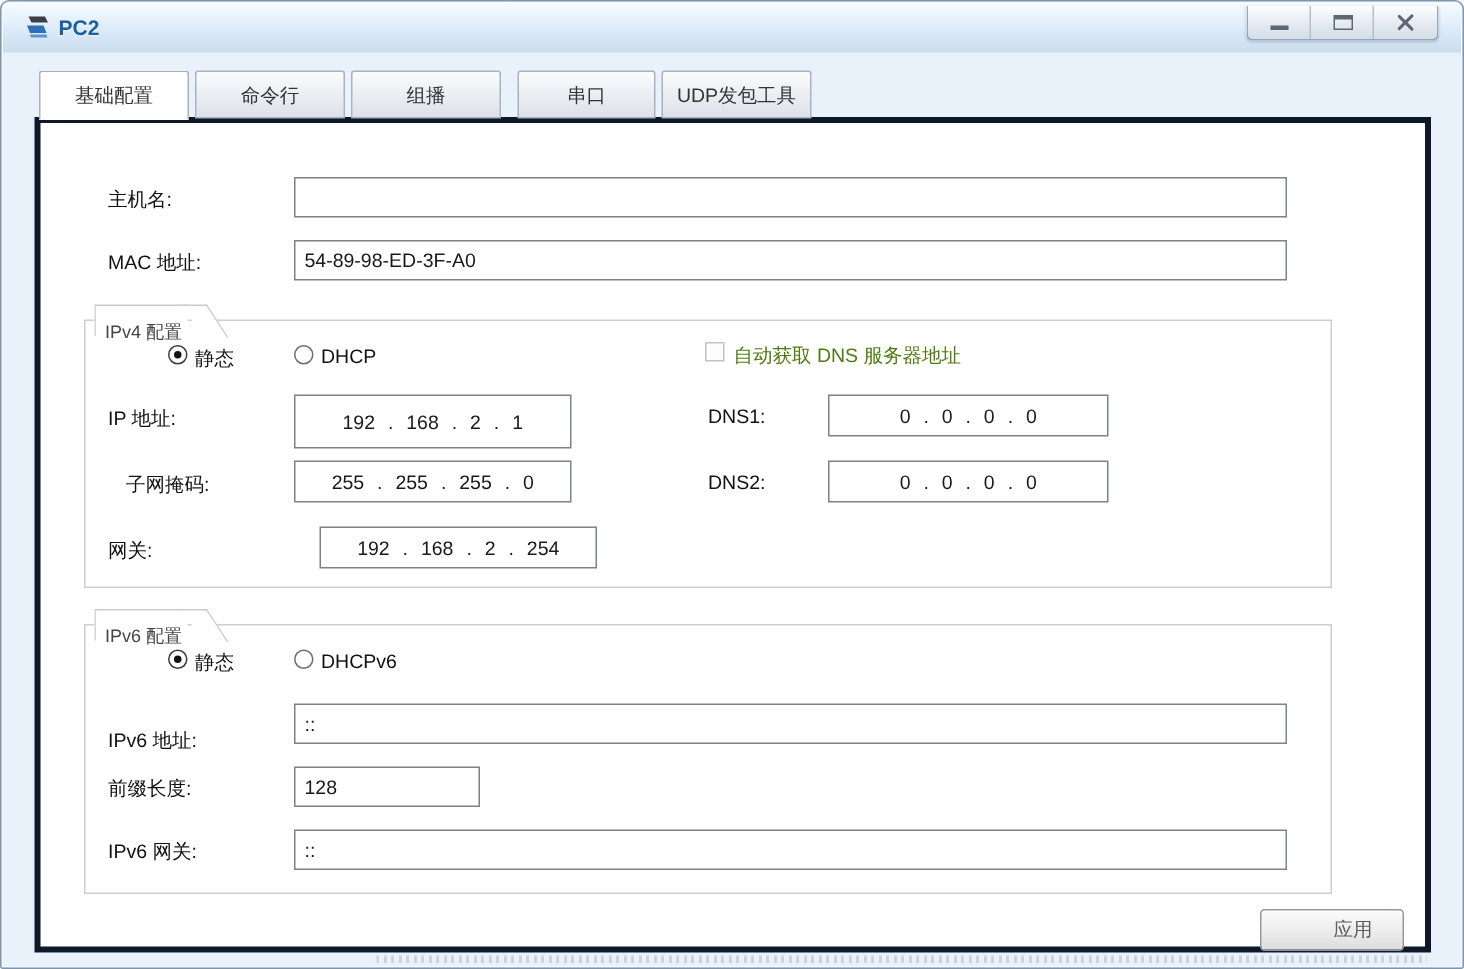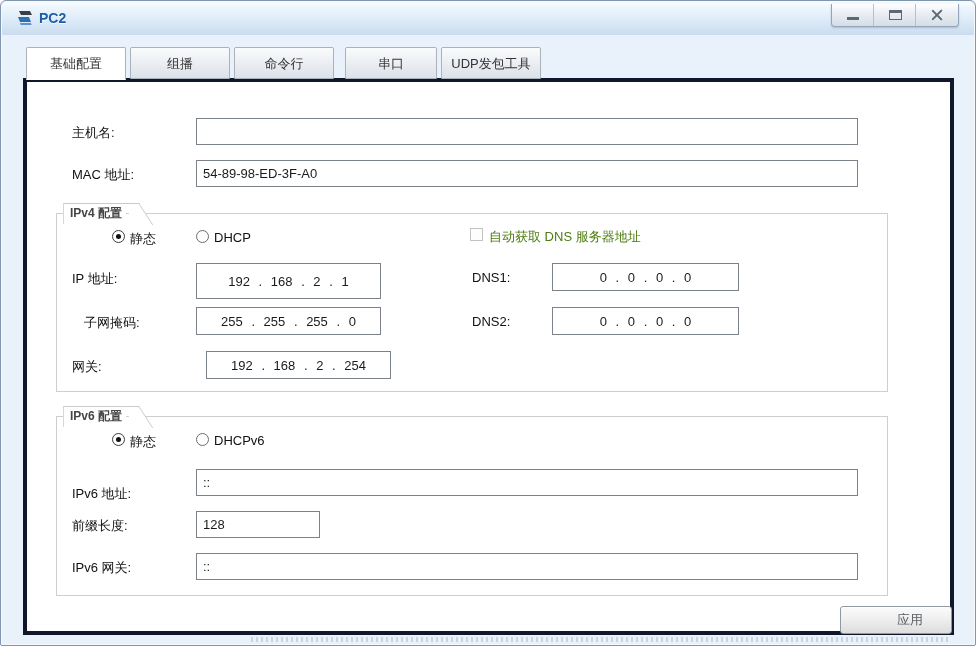--- a/index.html
+++ b/index.html
@@ -61,22 +61,22 @@
   .txt-input {
     position:absolute; border:1px solid #7b828a; background:#fff;
     font-family:"Liberation Sans","DejaVu Sans",sans-serif;
     font-size:13px; color:#1a1a1a; padding:0 6px; outline:none;
   }
   .ip-input { text-align:center; word-spacing:5px; padding:0 2px; }
   
   .groupbox { position:absolute; border:1px solid #cdced1; background:#fff; }
   .group-label {
     position:absolute; top:-11px; left:6px; height:21px; line-height:19px;
-    background:#fff; padding:0 4px 0 6px; font-size:12px; color:#454545;
-    border-top:1px solid #c9cacd; border-left:1px solid #d6d7da; z-index:1;font-weight:bold;
+    background:#fff; padding:8px 4px 0 6px; font-size:12px; color:#454545;
+    border-top:1px solid #c9cacd; border-left:1px solid #d6d7da; z-index:1;
   }
   .group-label::after {
     content:""; position:absolute; top:-1px; right:-13px; width:16px; height:21px;
     background:#fff; border-top:1px solid #c9cacd; border-right:1px solid #c9cacd;
     transform:skewX(33deg); transform-origin:top left;
   }
   
   .radio-row { position:absolute; display:flex; align-items:flex-start; }
   .radio-circle {
     width:13px; height:13px; border:1px solid #6d6d6d; border-radius:50%;
@@ -87,21 +87,21 @@
     content:""; position:absolute; left:3px; top:3px; width:5px; height:5px;
     border-radius:50%; background:#111;
   }
   .radio-text { font-size:13px; color:#111; }
   .checkbox-square {
     width:13px; height:13px; border:1px solid #c3c3c3; background:#fdfdfd; margin-right:6px; flex:none;
   }
   .checkbox-text { font-size:13px; color:#4d7c0f; }
   
   .apply-btn {
-    position:absolute; width:112px; height:28px;
+    position:absolute; width:96px; height:28px;
     border:1px solid #8e99a3; border-radius:3px;
     background:linear-gradient(#fbfbfb,#eeeeee 50%,#dddddd);
     font-size:13px; color:#5a5f63; text-align:center; line-height:26px;
     box-shadow:inset 0 1px 0 #fff;
     padding-left:28px;
   }
   .watermark {
     position:absolute; left:250px; bottom:3px; width:700px; height:5px; opacity:.45;
     background:repeating-linear-gradient(90deg, rgba(110,122,140,.55) 0 2px, transparent 2px 5px);
   }
@@ -126,22 +126,22 @@
         <span class="glyph-max"></span>
       </div>
       <div class="win-btn">
         <span class="glyph-close"></span>
       </div>
     </div>
   </div>
 
   <div class="tabs">
     <div class="tab active" style="width:100px;">基础配置</div>
+    <div class="tab" style="width:100px;">命令行</div>
     <div class="tab" style="width:100px;">组播</div>
-    <div class="tab" style="width:100px;">命令行</div>
     <div class="tab" style="width:92px; margin-left:7px;">串口</div>
     <div class="tab" style="width:100px;">UDP发包工具</div>
   </div>
 
   <div class="panel">
 
     <span class="lbl" style="left:45px; top:42px;">主机名:</span>
     <input class="txt-input" style="left: 169px; top: 36px; width: 662px; height: 27px;" value="">
 
     <span class="lbl" style="left:45px; top:84px;">MAC 地址:</span>
@@ -167,21 +167,21 @@
       <input class="txt-input ip-input" style="left: 139px; top: 49px; width: 185px; height: 36px;" value="192 . 168 . 2 . 1">
       <span class="lbl" style="left:415px; top:56px;">DNS1:</span>
       <input class="txt-input ip-input" style="left: 495px; top: 49px; width: 187px; height: 28px;" value="0 . 0 . 0 . 0">
 
       <span class="lbl" style="left:27px; top:100px;">子网掩码:</span>
       <input class="txt-input ip-input" style="left: 139px; top: 93px; width: 185px; height: 28px;" value="255 . 255 . 255 . 0">
       <span class="lbl" style="left:415px; top:100px;">DNS2:</span>
       <input class="txt-input ip-input" style="left: 495px; top: 93px; width: 187px; height: 28px;" value="0 . 0 . 0 . 0">
 
       <span class="lbl" style="left:15px; top:144px;">网关:</span>
-      <input class="txt-input ip-input" style="left: 149px; top: 137px; width: 185px; height: 28px;" value="192 . 168 . 2 . 254">
+      <input class="txt-input ip-input" style="left: 156px; top: 137px; width: 185px; height: 28px;" value="192 . 168 . 2 . 254">
     </div>
 
     <div class="groupbox" style="left:29px; top:334px; width:832px; height:180px;">
       <span class="group-label">IPv6 配置</span>
 
       <div class="radio-row" style="left:55px; top:16px;">
         <span class="radio-circle checked"></span>
         <span class="radio-text">静态</span>
       </div>
       <div class="radio-row" style="left:139px; top:16px;">

